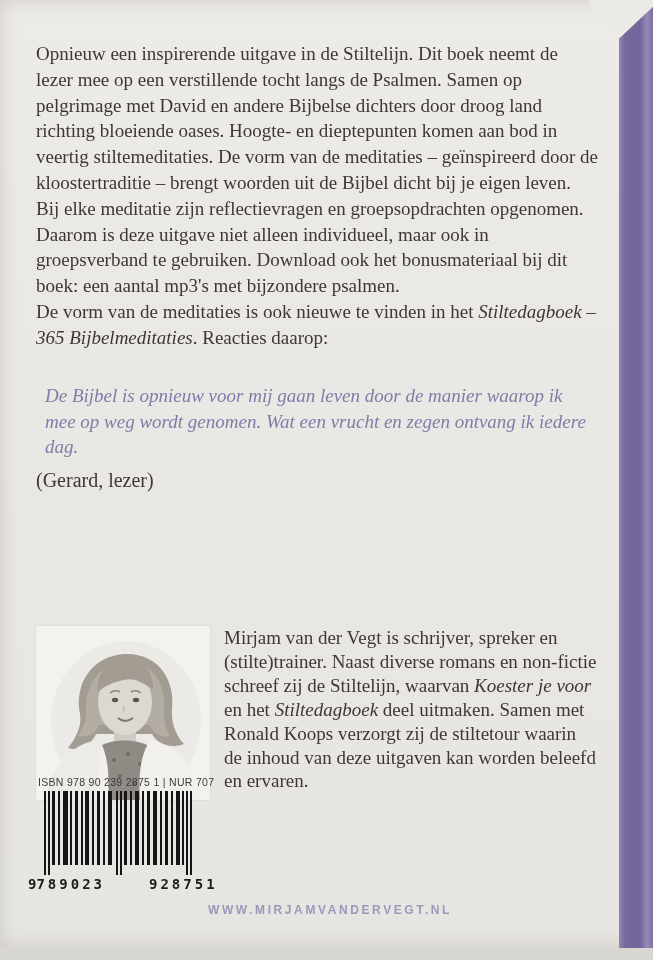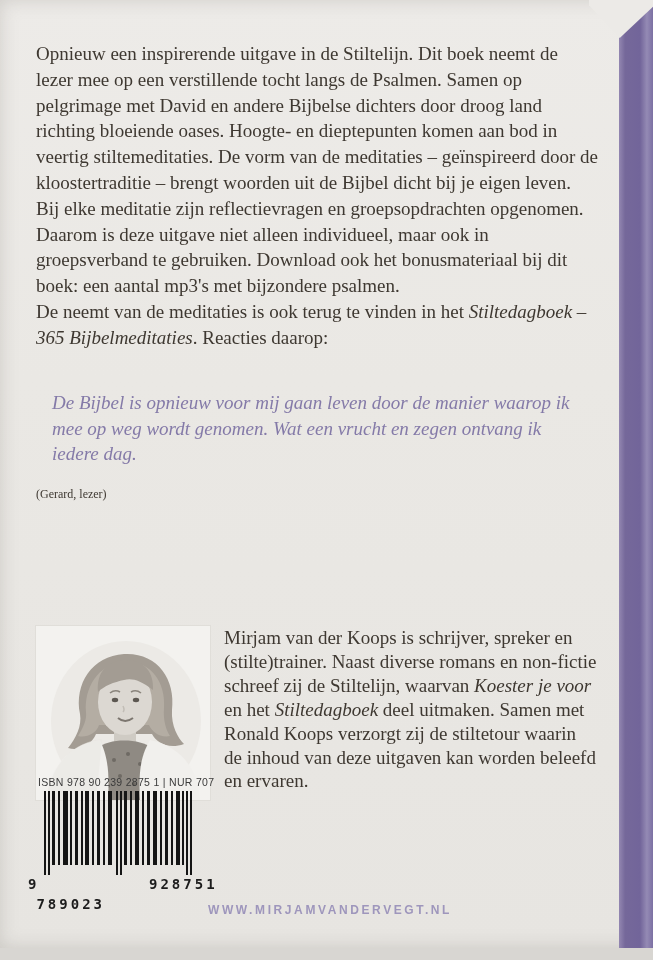--- a/index.html
+++ b/index.html
@@ -19,44 +19,44 @@
     background:linear-gradient(90deg,#9387b1 0%,#75689a 18%,#72659a 62%,#948ab4 82%,#7c70a3 100%);
   }
   .spine-wedge{
     position:absolute;top:0;right:0;width:64px;height:38px;
     background:#eceae7;
     clip-path:polygon(0 0,100% 0,100% 18%,48% 100%,0 14%);
   }
   .textcol{position:absolute;left:36px;width:562px;color:#3e3831;}
   .body-par{font-size:19px;line-height:25.8px;margin:0;}
   .em{font-style:italic;}
-  .quote{font-size:19px;line-height:25.6px;margin:16px;color:#847aa8;font-style:italic;}
+  .quote{font-size:19px;line-height:25.6px;margin:9px;color:#847aa8;font-style:italic;}
   .attr{font-style:normal;color:#3e3831;font-size:16px;}
   .attr .em{font-style:italic;}
-  .attr-block{margin-top:3px;font-size:12px;color:#3e3831;line-height:22px;}
+  .attr-block{margin-top:3px;font-size:20px;color:#3e3831;line-height:22px;}
   .author-row{position:absolute;left:36px;top:626px;width:562px;display:flex;gap:14px;}
   .photo{
     width:174px;height:174px;flex:0 0 174px;background:#f3f2ef;
     box-shadow:0 0 0 1px #e0ded9;
   }
   .bio{font-size:19px;line-height:23.9px;color:#3e3831;margin:0;width:374px;}
   .isbn-block{position:absolute;left:28px;top:776px;width:170px;}
   .isbn-label{
     font-family:"Liberation Sans", sans-serif;
     font-size:10.5px;letter-spacing:.3px;color:#3b3b3b;margin:0 0 3px 10px;white-space:nowrap;
   }
   .barcode{position:relative;width:170px;}
   .barcode svg{display:block;}
   .barcode-digits{
     display:flex;align-items:flex-start;
     font-family:"DejaVu Sans Mono", monospace;
     font-size:14px;font-weight:bold;color:#1c1c1c;margin-top:1px;
   }
   .bd-lead{width:16px;text-align:left;}
-  .bd-g1{width:74px;text-align:right;letter-spacing:3px;margin-top:20px;}
+  .bd-g1{width:74px;text-align:right;letter-spacing:3px;}
   .bd-g2{width:74px;text-align:center;letter-spacing:3px;margin-left:44px;}
   .website{
     position:absolute;left:208px;top:903px;
     font-family:"Liberation Sans", sans-serif;
     font-size:12px;letter-spacing:2.6px;color:#9e96bc;font-weight:bold;
   }
 </style>
 </head>
 <body>
 
@@ -66,21 +66,21 @@
   <div class="spine-wedge"></div>
 
   <div class="textcol" style="top:41px;">
     <p class="body-par">
       <span>Opnieuw een inspirerende uitgave in de Stiltelijn. Dit boek neemt de lezer mee op een verstillende tocht langs de Psalmen. Samen op pelgrimage met David en andere Bijbelse dichters door droog land richting bloeiende oases. Hoogte- en dieptepunten komen aan bod in veertig stiltemeditaties. De vorm van de meditaties – geïnspireerd door de kloostertraditie – brengt woorden uit de Bijbel dicht bij je eigen leven. Bij elke meditatie zijn reflectievragen en groepsopdrachten opgenomen. Daarom is deze uitgave niet alleen individueel, maar ook in groepsverband te gebruiken. Download ook het bonusmateriaal bij dit boek: een aantal mp3's met bijzondere psalmen.</span>
     </p>
   </div>
 
   <div class="textcol" style="top:299px;">
     <p class="body-par">
-      <span>De neemt van de meditaties is ook terug te vinden in het </span><span class="em">Stiltedagboek – 365 Bijbelmeditaties</span><span>. Reacties daarop:</span>
+      <span>De vorm van de meditaties is ook nieuwe te vinden in het </span><span class="em">Stiltedagboek – 365 Bijbelmeditaties</span><span>. Reacties daarop:</span>
     </p>
   </div>
 
   <div class="textcol" style="top:374px;">
     <p class="quote">
       <span>De Bijbel is opnieuw voor mij gaan leven door de manier waarop ik mee op weg wordt genomen. Wat een vrucht en zegen ontvang ik iedere dag.</span>
     </p>
     <div class="attr-block">(Gerard, lezer)</div>
   </div>
 
@@ -115,21 +115,21 @@
           <circle cx="84" cy="150" r="2" fill="#6e6a64"></circle>
         <circle cx="98" cy="158" r="2" fill="#6e6a64"></circle>
           <circle cx="72" cy="160" r="2" fill="#6e6a64"></circle>
 
         <path d="M10 174 C14 140 34 118 64 114 C70 128 74 140 72 174 Z" fill="#f1f0ed"></path>
         <path d="M164 174 C162 142 144 120 114 114 C106 128 102 142 104 174 Z" fill="#f1f0ed"></path>
         <path d="M10 174 C16 136 38 116 66 113 L60 174 Z" fill="#e7e5e1" opacity=".5"></path>
       </svg>
     </div>
     <p class="bio">
-      <span>Mirjam van der Koops is schrijver, spreker en (stilte)trainer. Naast diverse romans en non-fictie schreef zij de Stiltelijn, waarvan </span><span class="em">Koester je voor</span><span> en het </span><span class="em">Stiltedagboek</span><span> deel uitmaken. Samen met Ronald Koops verzorgt zij de stiltetour waarin de inhoud van deze uitgaven kan worden beleefd en ervaren.</span>
+      <span>Mirjam van der Vegt is schrijver, spreker en (stilte)trainer. Naast diverse romans en non-fictie schreef zij de Stiltelijn, waarvan </span><span class="em">Koester je voor</span><span> en het </span><span class="em">Stiltedagboek</span><span> deel uitmaken. Samen met Ronald Koops verzorgt zij de stiltetour waarin de inhoud van deze uitgaven kan worden beleefd en ervaren.</span>
     </p>
   </div>
 
   <div class="isbn-block">
     <p class="isbn-label">ISBN 978 90 239 2875 1 | NUR 707</p>
     <div class="barcode">
       <svg width="170" height="84" viewBox="0 0 170 84" xmlns="http://www.w3.org/2000/svg">
 
         <rect x="16" y="0" width="2" height="84" fill="#151515"></rect>
           <rect x="20" y="0" width="2" height="84" fill="#151515"></rect>

